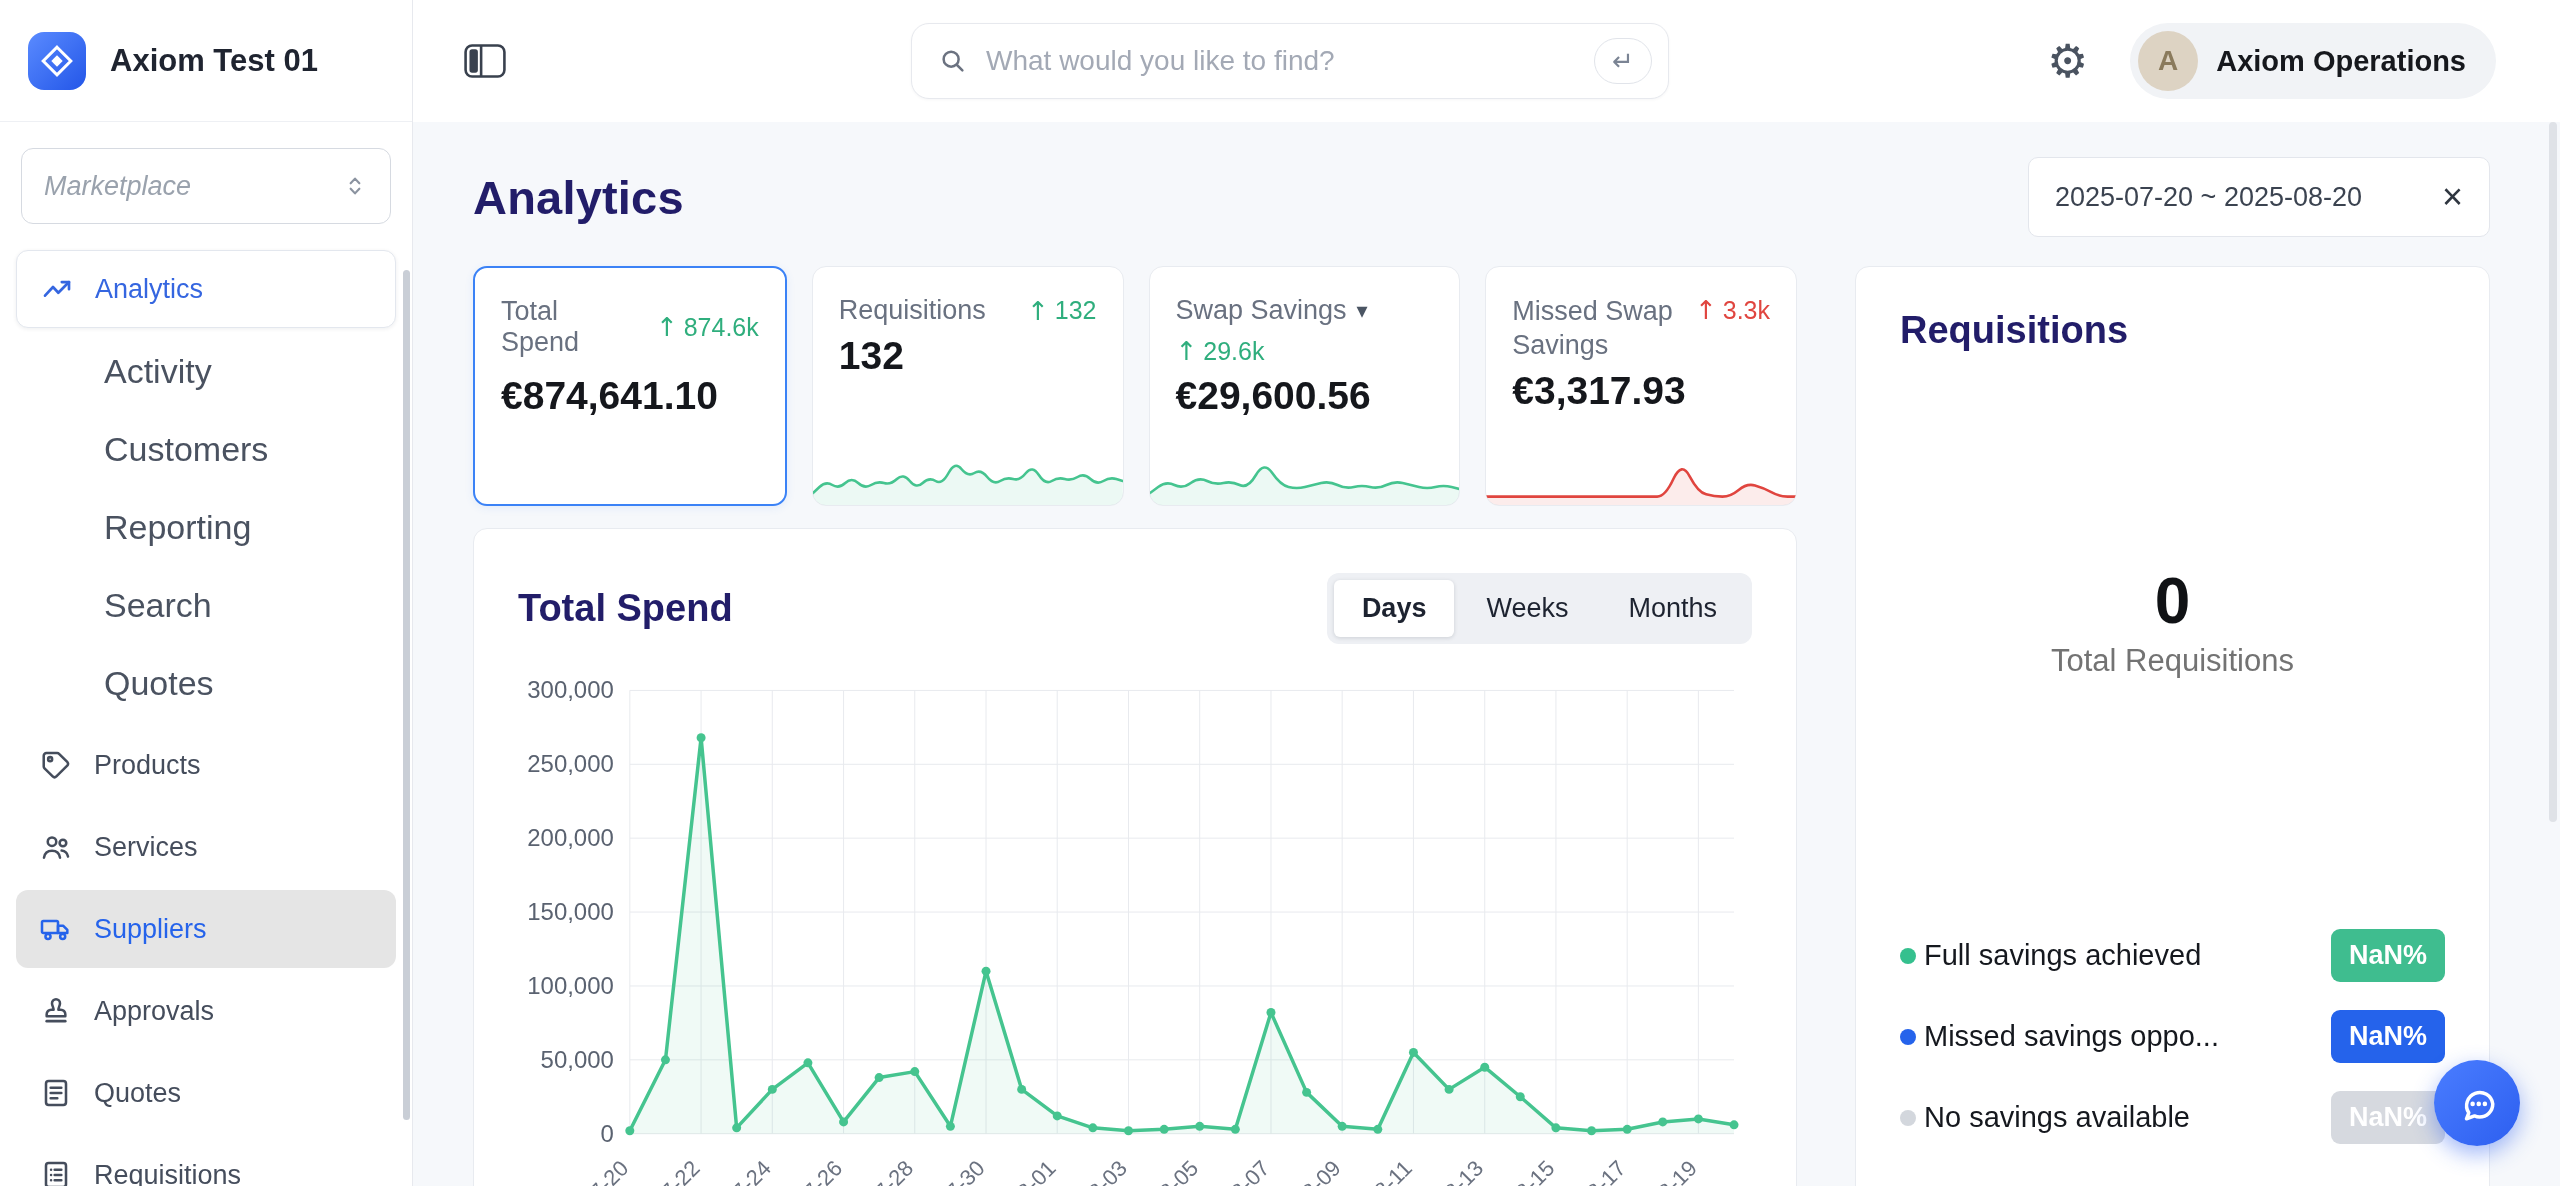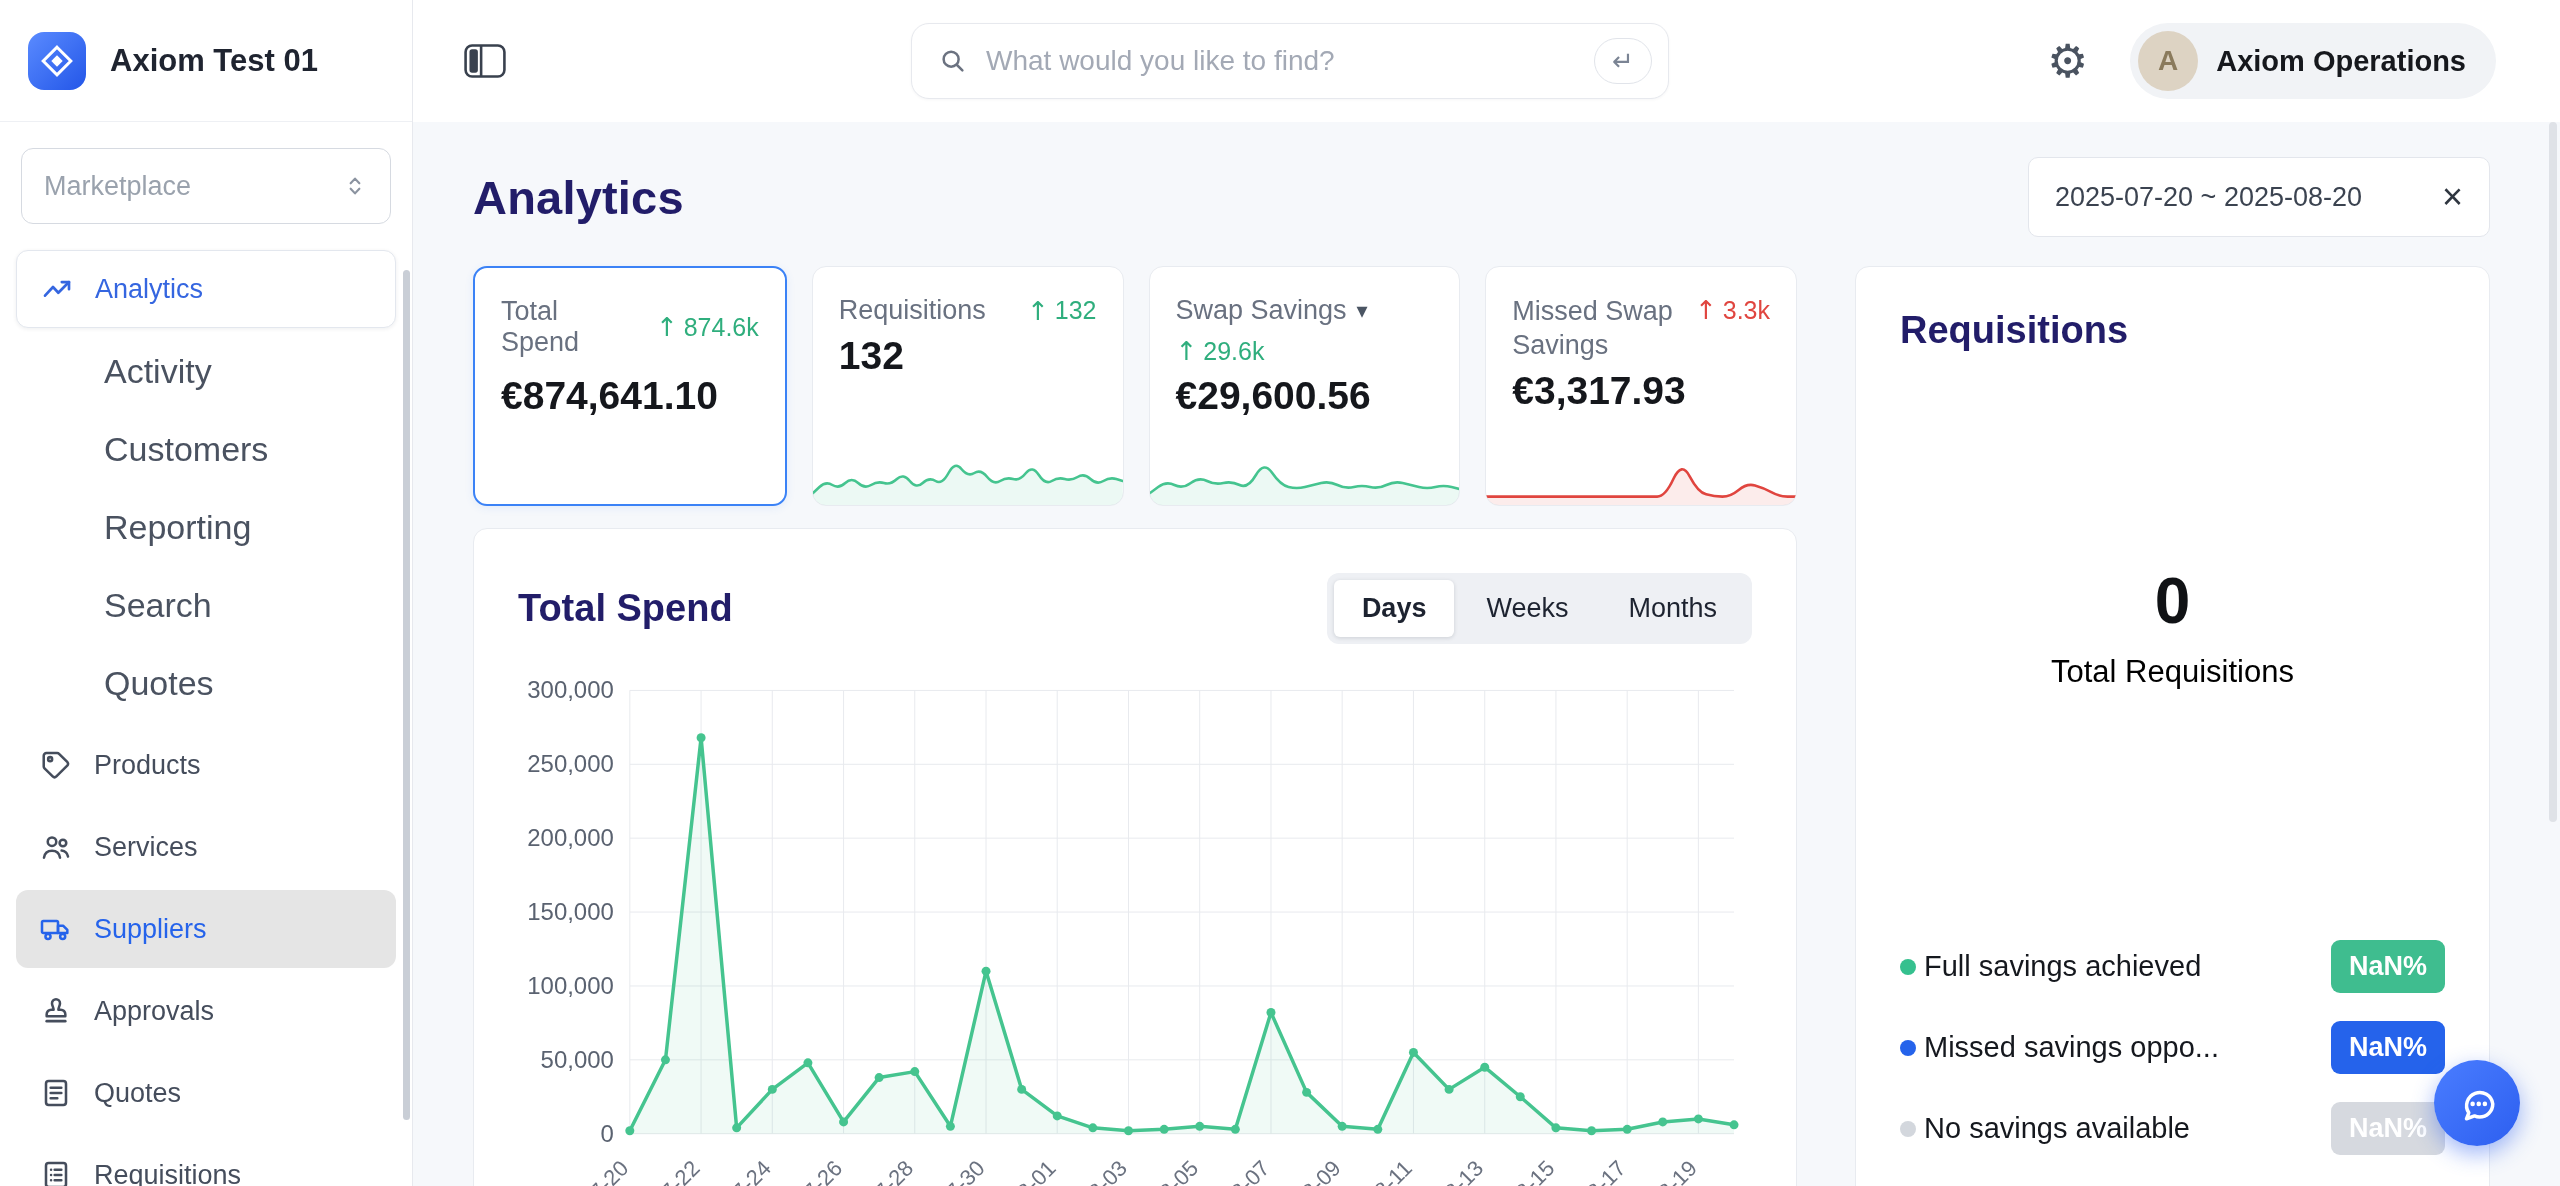--- a/index.html
+++ b/index.html
@@ -32,21 +32,21 @@
   .logo{
     width:58px;height:58px;border-radius:16px;
     background:linear-gradient(135deg,#5a8bff,#2356e8);
     display:flex;align-items:center;justify-content:center;
     flex-shrink:0;
   }
   .app-title{font-size:31px;font-weight:700;color:#1f2430;}
   .workspace-select{
     margin:26px 21px 8px;height:76px;border:1px solid #d6dae1;border-radius:12px;
     display:flex;align-items:center;justify-content:space-between;
-    padding:0 22px;color:#9aa2ad;font-size:27px;background:#fff;cursor:pointer;
+    padding:0 22px;color:#9aa2ad;font-size:27px;background:#fff;cursor:pointer;font-style:italic;
   }
   .nav{flex:1;overflow:hidden;}
   .nav-item{
     margin:4px 16px;height:78px;border-radius:12px;
     display:flex;align-items:center;gap:22px;padding:0 24px;
     color:#454d5c;font-size:27px;font-weight:500;cursor:pointer;
   }
   .nav-item .nicon{width:32px;height:32px;flex-shrink:0;}
   .nav-item.card-active{
     margin-top:18px;background:#fff;border:1px solid #e3e7ee;
@@ -151,21 +151,21 @@
   .main-chart .xtick{font-size:22px;fill:#6b7280;font-family:"Liberation Sans",sans-serif;}
 
   
   .req-card{
     background:#fff;border:1px solid #e8ebf0;border-radius:14px;
     padding:42px 44px;height:1100px;
   }
   .req-title{font-size:38px;font-weight:800;color:var(--heading);}
   .req-center{text-align:center;margin-top:212px;}
   .req-total{font-size:64px;font-weight:800;color:#101215;}
-  .req-total-label{font-size:31px;color:#000000;margin-top:16px;}
+  .req-total-label{font-size:31px;color:#737373;margin-top:5px;}
   .legend{margin-top:250px;}
   .legend-row{display:flex;align-items:center;gap:8px;margin:28px 0;}
   .dot{width:16px;height:16px;border-radius:50%;flex-shrink:0;}
   .legend-label{font-size:29px;color:#15181e;white-space:nowrap;overflow:hidden;}
   .badge{
     margin-left:auto;padding:11px 18px;border-radius:9px;
     color:#fff;font-size:27px;font-weight:700;white-space:nowrap;
   }
 
   

